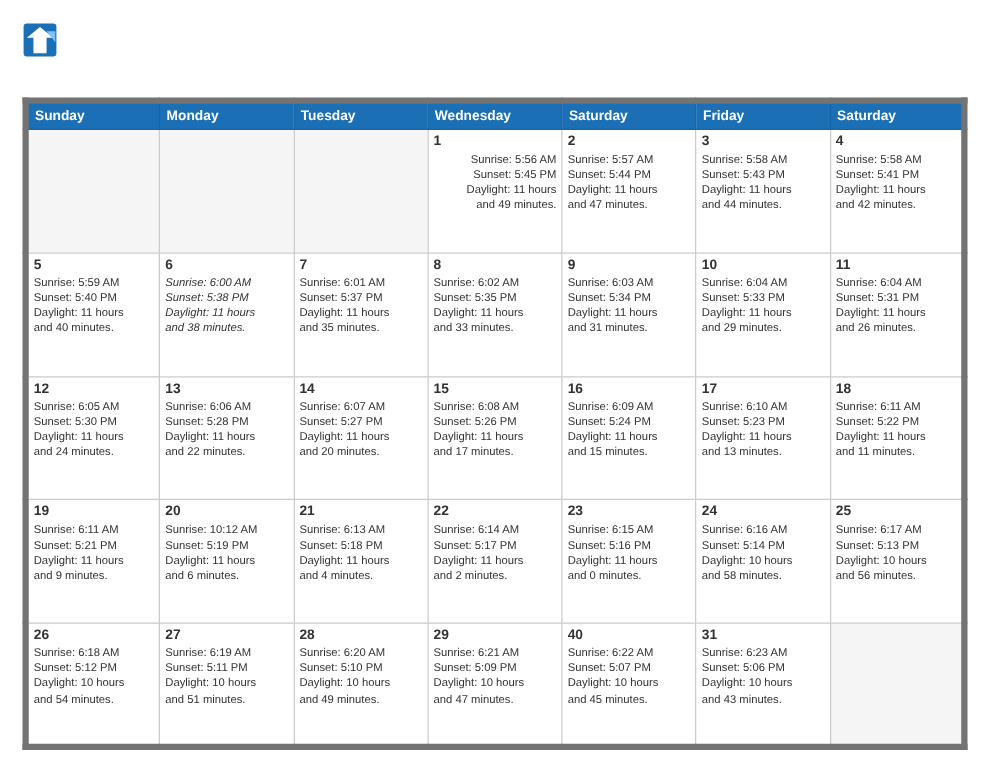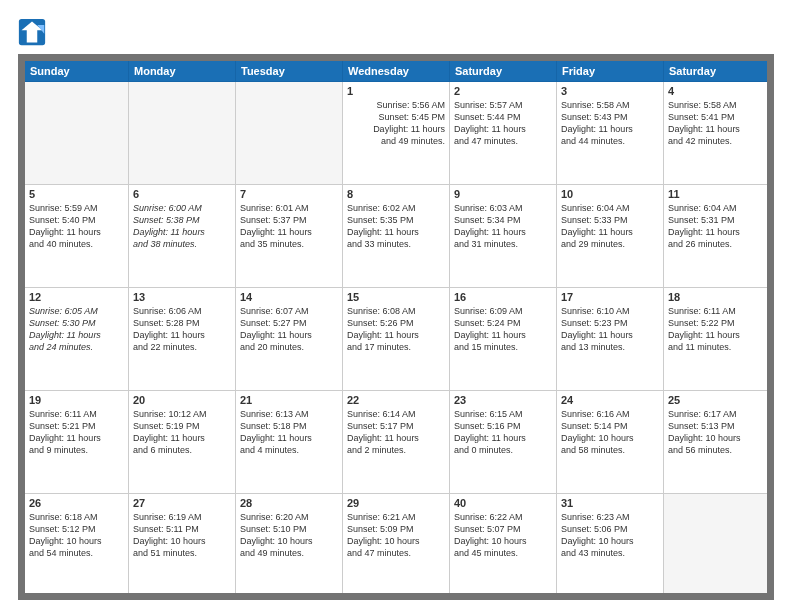--- a/index.html
+++ b/index.html
@@ -47,24 +47,25 @@
       font-weight: bold;
       color: #333;
       line-height: 1.1;
     }
     .subtitle {
       font-size: 14px;
       color: #555;
     }
     .calendar {
       flex: 1;
-      border: 7px solid #737373;
+      border: 5px solid #737373;
       border-collapse: collapse;
       width: 100%;
       table-layout: fixed;
+      margin-top: 24px;
     }
     .calendar th {
       background: #1a6fb5;
       color: #fff;
       font-size: 11px;
       font-weight: bold;
       padding: 4px 5px;
       border: 1px solid #1565a8;
       text-align: left;
     }
@@ -209,21 +210,21 @@
             <span class="day-num">11</span>
             <div class="day-info" style="white-space: pre-line;">Sunrise: 6:04 AM
 Sunset: 5:31 PM
 Daylight: 11 hours
 and 26 minutes.</div>
           </td>
         </tr>
         <tr class="week-row">
           <td>
             <span class="day-num">12</span>
-            <div class="day-info" style="white-space: pre-line; font-style: italic;">Sunrise: 6:05 AM
+            <div class="day-info" style="white-space: pre-line;">Sunrise: 6:05 AM
 Sunset: 5:30 PM
 Daylight: 11 hours
 and 24 minutes.</div>
           </td>
           <td>
             <span class="day-num">13</span>
             <div class="day-info" style="white-space: pre-line;">Sunrise: 6:06 AM
 Sunset: 5:28 PM
 Daylight: 11 hours
 and 22 minutes.</div>

